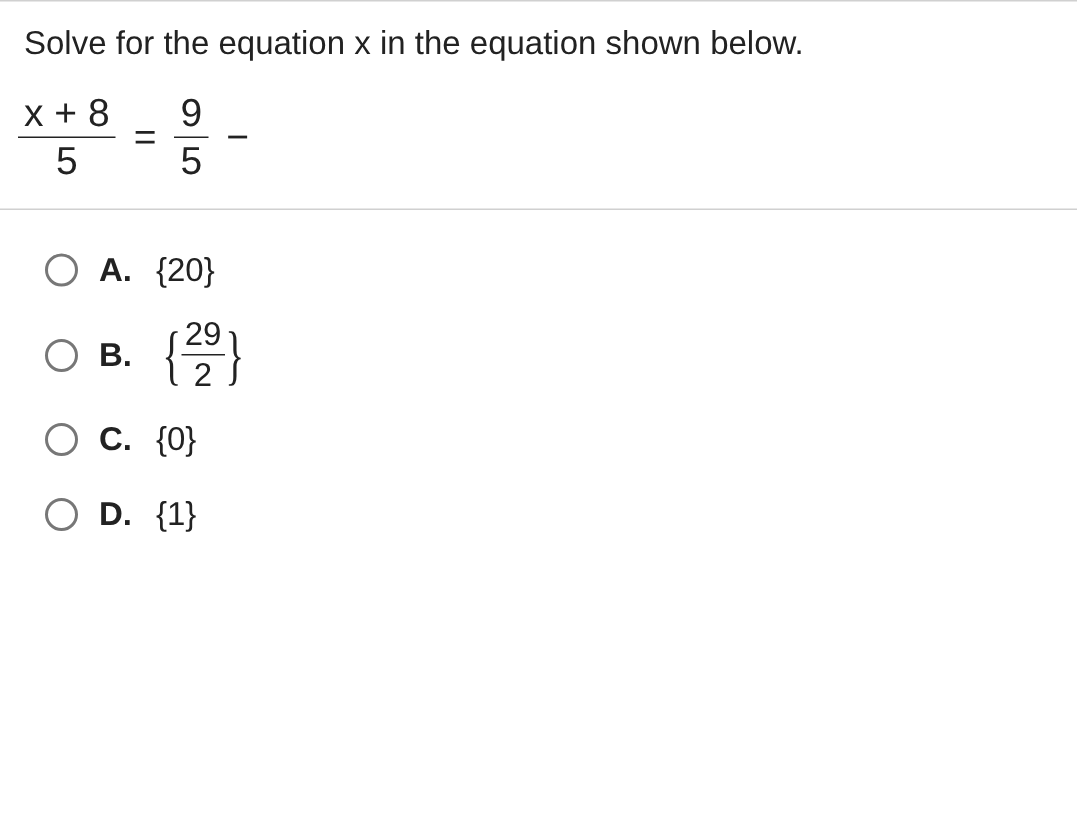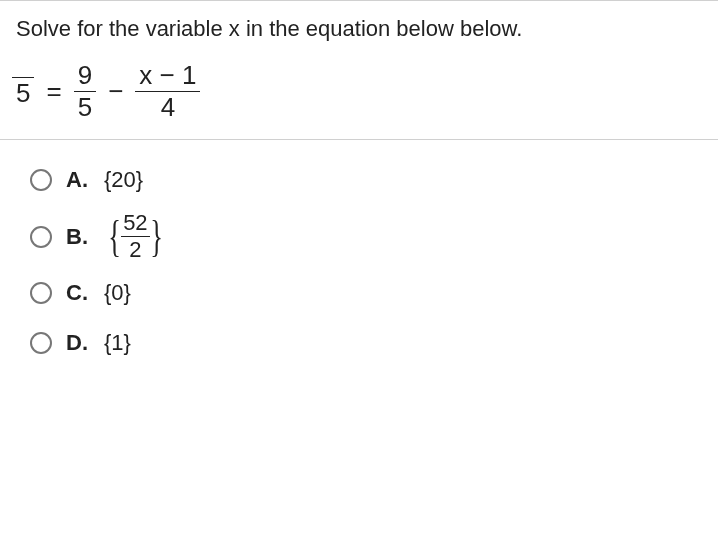--- a/index.html
+++ b/index.html
@@ -108,60 +108,56 @@
     align-self: stretch;
     margin: 2px 0;
   }
 </style>
 </head>
 <body>
 
 <hr class="hr">
 
 <div class="question-area">
-  <p class="prompt">Solve for the variable x in the equation below below.</p>
+  <p class="prompt">Solve for the equation x in the equation shown below.</p>
 
   <div class="equation">
     <span class="frac">
+      <span class="num">x + 8</span>
       <span class="bar"></span>
       <span class="den">5</span>
     </span>
     <span class="op">=</span>
     <span class="frac">
       <span class="num">9</span>
       <span class="bar"></span>
       <span class="den">5</span>
     </span>
     <span class="op">−</span>
-    <span class="frac">
-      <span class="num">x − 1</span>
-      <span class="bar"></span>
-      <span class="den">4</span>
-    </span>
   </div>
 </div>
 
 <hr class="hr">
 
 <div class="choices">
 
   <div class="choice">
     <input type="radio" name="ans" class="radio" style="">
     <span class="letter">A.</span>
     <span class="answer">{20}</span>
   </div>
 
   <div class="choice">
     <input type="radio" name="ans" class="radio" style="">
     <span class="letter">B.</span>
     <span class="answer">
       <span class="set-frac">
         <span class="brace">{</span>
         <span class="mini-frac">
-          <span class="num">52</span>
+          <span class="num">29</span>
           <span class="bar"></span>
           <span class="den">2</span>
         </span>
         <span class="brace">}</span>
       </span>
     </span>
   </div>
 
   <div class="choice">
     <input type="radio" name="ans" class="radio" style="">

